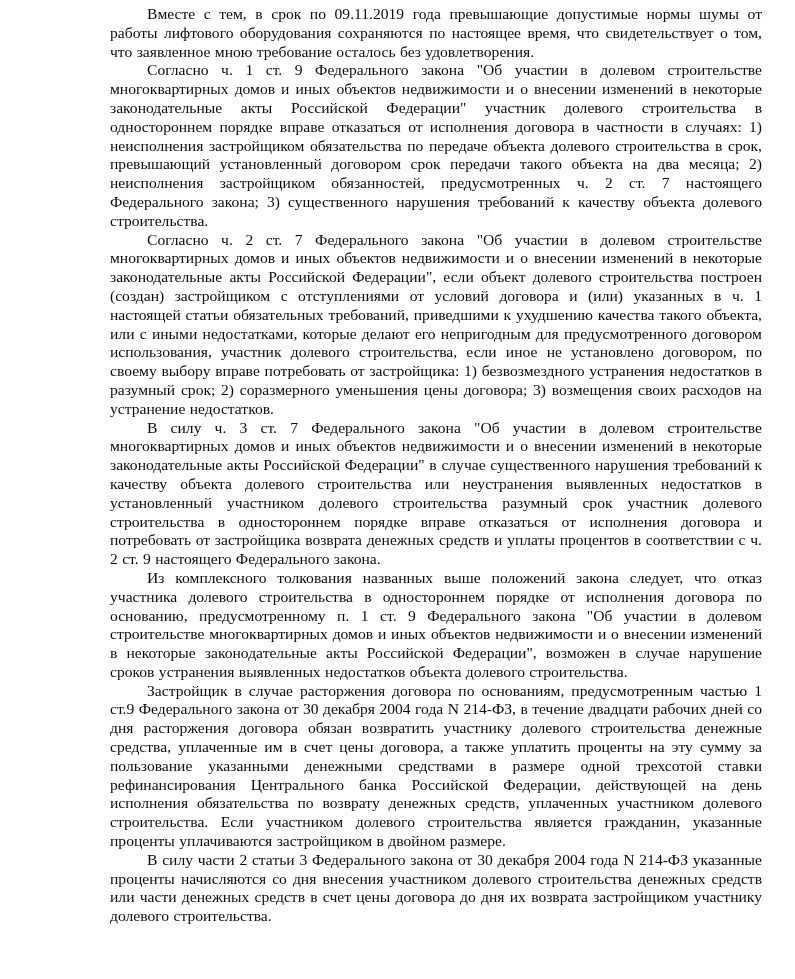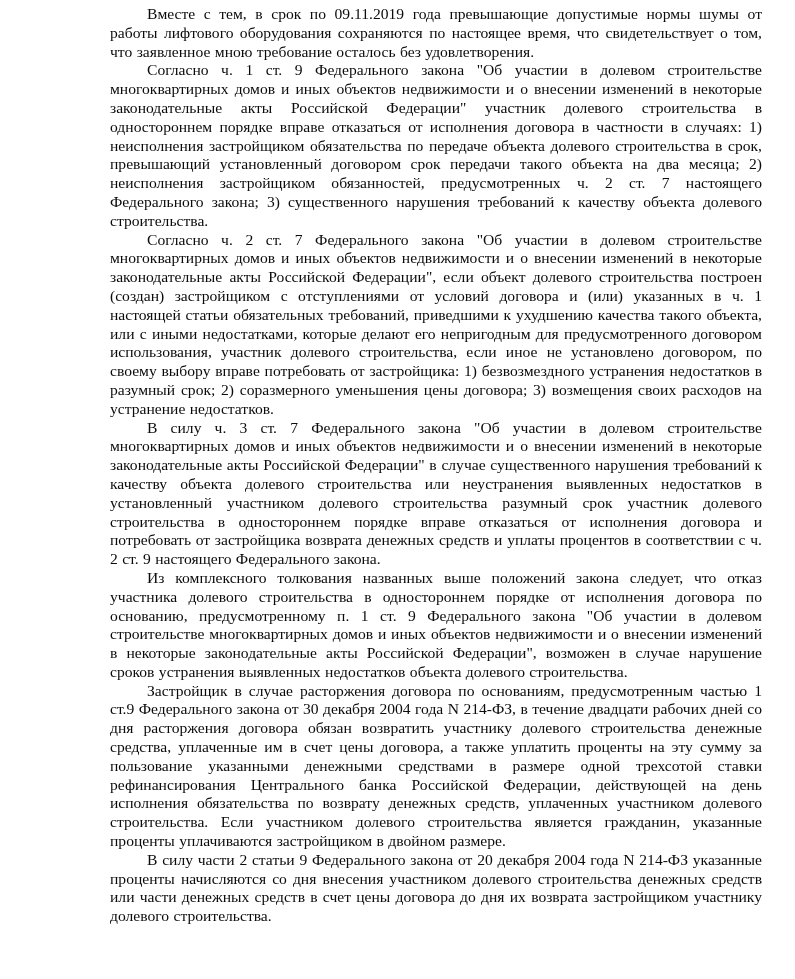--- a/index.html
+++ b/index.html
@@ -33,14 +33,14 @@
 </head>
 <body>
 
 <div class="page">
   <p class="para">Вместе с тем, в срок по 09.11.2019 года превышающие допустимые нормы шумы от работы лифтового оборудования сохраняются по настоящее время, что свидетельствует о том, что заявленное мною требование осталось без удовлетворения.</p>
   <p class="para">Согласно ч. 1 ст. 9 Федерального закона "Об участии в долевом строительстве многоквартирных домов и иных объектов недвижимости и о внесении изменений в некоторые законодательные акты Российской Федерации" участник долевого строительства в одностороннем порядке вправе отказаться от исполнения договора в частности в случаях: 1) неисполнения застройщиком обязательства по передаче объекта долевого строительства в срок, превышающий установленный договором срок передачи такого объекта на два месяца; 2) неисполнения застройщиком обязанностей, предусмотренных ч. 2 ст. 7 настоящего Федерального закона; 3) существенного нарушения требований к качеству объекта долевого строительства.</p>
   <p class="para">Согласно ч. 2 ст. 7 Федерального закона "Об участии в долевом строительстве многоквартирных домов и иных объектов недвижимости и о внесении изменений в некоторые законодательные акты Российской Федерации", если объект долевого строительства построен (создан) застройщиком с отступлениями от условий договора и (или) указанных в ч. 1 настоящей статьи обязательных требований, приведшими к ухудшению качества такого объекта, или с иными недостатками, которые делают его непригодным для предусмотренного договором использования, участник долевого строительства, если иное не установлено договором, по своему выбору вправе потребовать от застройщика: 1) безвозмездного устранения недостатков в разумный срок; 2) соразмерного уменьшения цены договора; 3) возмещения своих расходов на устранение недостатков.</p>
   <p class="para">В силу ч. 3 ст. 7 Федерального закона "Об участии в долевом строительстве многоквартирных домов и иных объектов недвижимости и о внесении изменений в некоторые законодательные акты Российской Федерации" в случае существенного нарушения требований к качеству объекта долевого строительства или неустранения выявленных недостатков в установленный участником долевого строительства разумный срок участник долевого строительства в одностороннем порядке вправе отказаться от исполнения договора и потребовать от застройщика возврата денежных средств и уплаты процентов в соответствии с ч. 2 ст. 9 настоящего Федерального закона.</p>
   <p class="para">Из комплексного толкования названных выше положений закона следует, что отказ участника долевого строительства в одностороннем порядке от исполнения договора по основанию, предусмотренному п. 1 ст. 9 Федерального закона "Об участии в долевом строительстве многоквартирных домов и иных объектов недвижимости и о внесении изменений в некоторые законодательные акты Российской Федерации", возможен в случае нарушение сроков устранения выявленных недостатков объекта долевого строительства.</p>
   <p class="para">Застройщик в случае расторжения договора по основаниям, предусмотренным частью 1 ст.9 Федерального закона от 30 декабря 2004 года N 214-ФЗ, в течение двадцати рабочих дней со дня расторжения договора обязан возвратить участнику долевого строительства денежные средства, уплаченные им в счет цены договора, а также уплатить проценты на эту сумму за пользование указанными денежными средствами в размере одной трехсотой ставки рефинансирования Центрального банка Российской Федерации, действующей на день исполнения обязательства по возврату денежных средств, уплаченных участником долевого строительства. Если участником долевого строительства является гражданин, указанные проценты уплачиваются застройщиком в двойном размере.</p>
-  <p class="para">В силу части 2 статьи 9 Федерального закона от 20 декабря 2004 года N 214-ФЗ указанные проценты начисляются со дня внесения участником долевого строительства денежных средств или части денежных средств в счет цены договора до дня их возврата застройщиком участнику долевого строительства.</p>
+  <p class="para">В силу части 2 статьи 3 Федерального закона от 30 декабря 2004 года N 214-ФЗ указанные проценты начисляются со дня внесения участником долевого строительства денежных средств или части денежных средств в счет цены договора до дня их возврата застройщиком участнику долевого строительства.</p>
 </div>
 
 </body></html>

